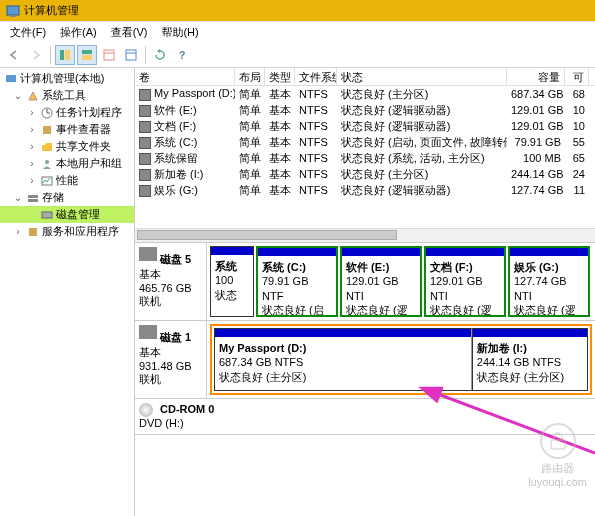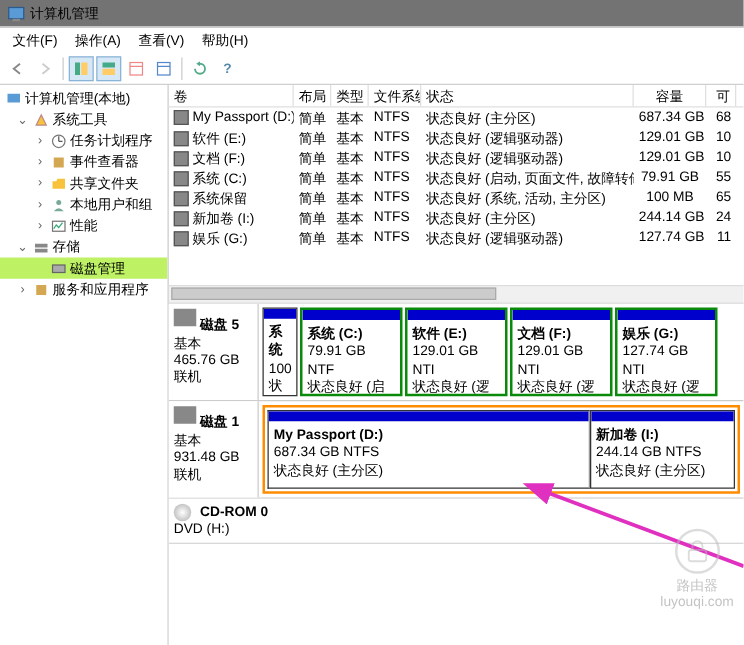--- a/index.html
+++ b/index.html
@@ -1,17 +1,17 @@
 <!DOCTYPE html>
 <html><head>
 <meta charset="utf-8">
 <style>
 * { margin: 0; padding: 0; box-sizing: border-box; font-family: "Microsoft YaHei", SimSun, sans-serif; font-size: 11px; }
 body { background: #fff; width: 595px; height: 516px; overflow: hidden; position: relative; }
-.titlebar { height: 22px; background: #737373; display: flex; align-items: center; padding: 2px 6px; border-bottom: 1px solid #e0e0e0; }
+.titlebar { height: 22px; background: #eab308; display: flex; align-items: center; padding: 2px 6px; border-bottom: 1px solid #e0e0e0; }
 .titlebar .icon { width: 14px; height: 14px; margin-right: 4px; }
 .menubar { height: 20px; display: flex; align-items: center; padding: 0 4px; gap: 2px; }
 .menubar span { padding: 2px 6px; cursor: default; }
 .toolbar { height: 26px; display: flex; align-items: center; padding: 2px 4px; gap: 2px; border-bottom: 1px solid #d0d0d0; }
 .toolbar .tbtn { width: 20px; height: 20px; border: 1px solid transparent; display: flex; align-items: center; justify-content: center; }
 .toolbar .sep { width: 1px; height: 18px; background: #ccc; margin: 0 2px; }
 .main { display: flex; height: 448px; }
 .tree { width: 135px; border-right: 1px solid #ccc; padding: 2px 0; overflow: hidden; }
 .tree-item { display: flex; align-items: center; padding: 1px 2px; white-space: nowrap; cursor: default; }
 .tree-item .exp { width: 12px; text-align: center; color: #666; font-size: 10px; }
@@ -19,21 +19,21 @@
 .tree-item.sel { background: #bef264; }
 .tree-item.l0 { padding-left: 2px; }
 .tree-item.l1 { padding-left: 12px; }
 .tree-item.l2 { padding-left: 26px; }
 .right { flex: 1; display: flex; flex-direction: column; }
 .volumes { height: 175px; border-bottom: 1px solid #ccc; overflow: hidden; position: relative; }
 .vol-header { display: flex; background: #fff; border-bottom: 1px solid #e0e0e0; height: 18px; }
 .vol-header div { padding: 2px 4px; border-right: 1px solid #e0e0e0; font-size: 11px; white-space: nowrap; overflow: hidden; }
 .vol-row { display: flex; height: 16px; align-items: center; }
 .vol-row div { padding: 1px 4px; white-space: nowrap; overflow: hidden; font-size: 11px; }
-.c-name { width: 100px; } .c-layout { width: 30px; } .c-type { width: 30px; } .c-fs { width: 42px; } .c-status { width: 170px; } .c-cap { width: 58px; text-align: center; } .c-free { width: 24px; text-align: right; }
+.c-name { width: 100px; } .c-layout { width: 30px; } .c-type { width: 30px; } .c-fs { width: 42px; } .c-status { width: 170px; } .c-cap { width: 58px; text-align: right; } .c-free { width: 24px; text-align: right; }
 .vol-row .c-name::before { content: ""; display: inline-block; width: 10px; height: 10px; background: #888; margin-right: 3px; vertical-align: middle; border: 1px solid #555; }
 .hscroll { position: absolute; bottom: 0; left: 0; right: 0; height: 14px; background: #f0f0f0; border-top: 1px solid #ddd; }
 .hscroll .thumb { position: absolute; left: 2px; top: 1px; width: 260px; height: 10px; background: #ccc; border: 1px solid #aaa; }
 .disks { flex: 1; overflow: hidden; background: #fff; position: relative; }
 .disk-row { display: flex; border-bottom: 1px solid #ccc; }
 .disk-label { width: 72px; padding: 4px; border-right: 1px solid #ccc; font-size: 11px; background: #fff; }
 .disk-label .dicon { width: 18px; height: 14px; background: #888; display: inline-block; margin-bottom: 2px; }
 .disk-parts { flex: 1; display: flex; padding: 3px; gap: 2px; }
 .part { border: 1px solid #333; position: relative; padding: 3px 4px; font-size: 10px; line-height: 1.3; overflow: hidden; }
 .part .top { position: absolute; top: 0; left: 0; right: 0; height: 8px; background: #0000cc; }
@@ -294,21 +294,21 @@
     <div class="disks">
       <div class="disk-row" style="height:78px">
         <div class="disk-label">
           <div class="dicon"></div>
           <b>磁盘 5</b><br>
           <span>基本</span><br>
           <span>465.76 GB</span><br>
           <span>联机</span>
         </div>
         <div class="disk-parts" id="d0parts">
-            <div class="part" style="width: 28px;">
+            <div class="part" style="width: 44px;">
               <div class="top"></div>
               <div class="inner"><b>系统</b><br>100<br>状态</div>
             </div>
             <div class="part" style="width: 82px; border: 2px solid rgb(10, 138, 10);">
               <div class="top"></div>
               <div class="inner"><b>系统 (C:)</b><br>79.91 GB NTF<br>状态良好 (启动</div>
             </div>
             <div class="part" style="width: 82px; border: 2px solid rgb(10, 138, 10);">
               <div class="top"></div>
               <div class="inner"><b>软件 (E:)</b><br>129.01 GB NTI<br>状态良好 (逻辑</div>

